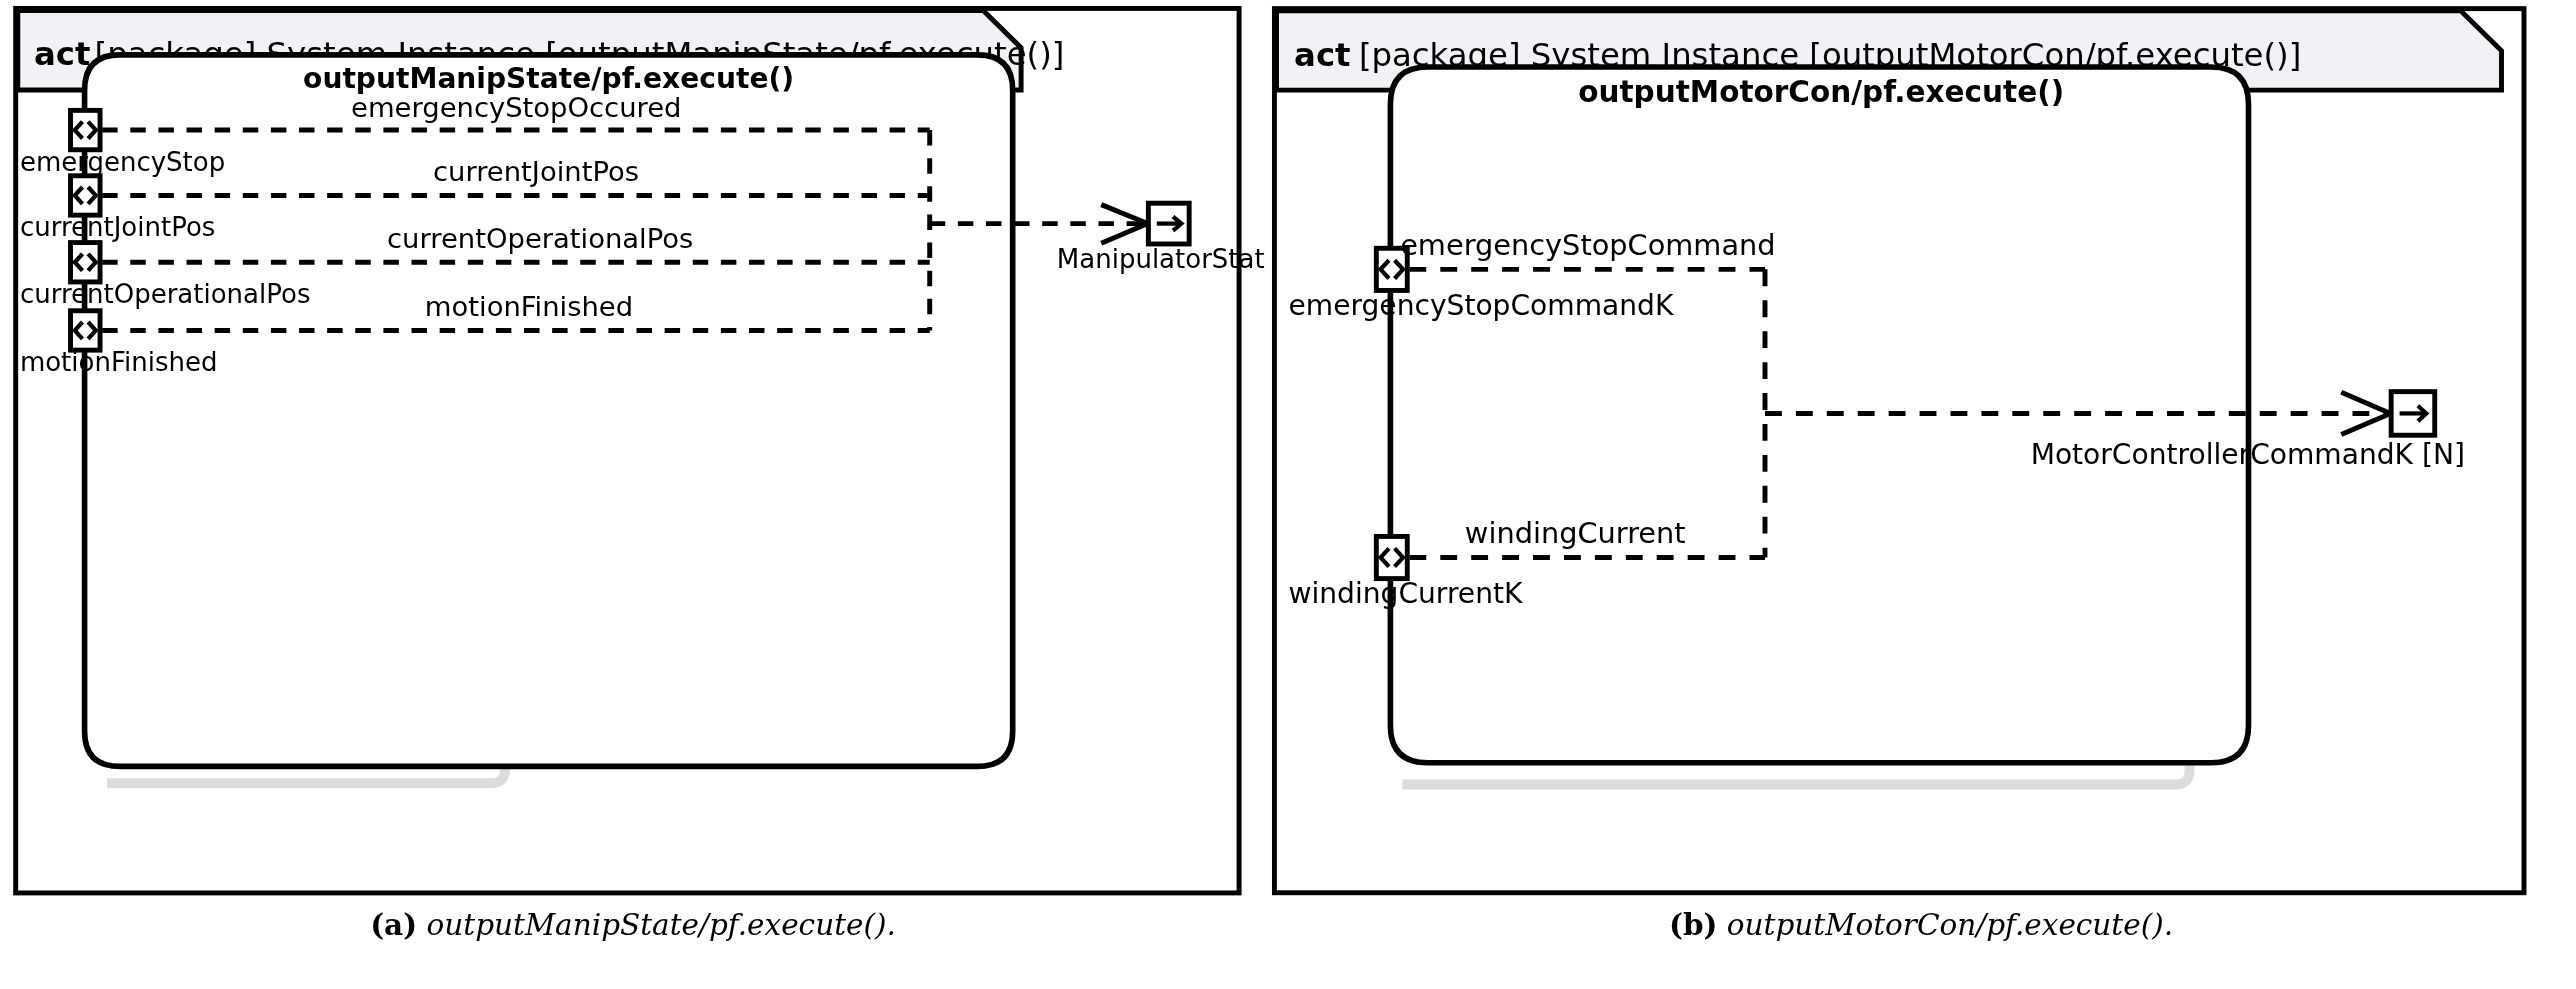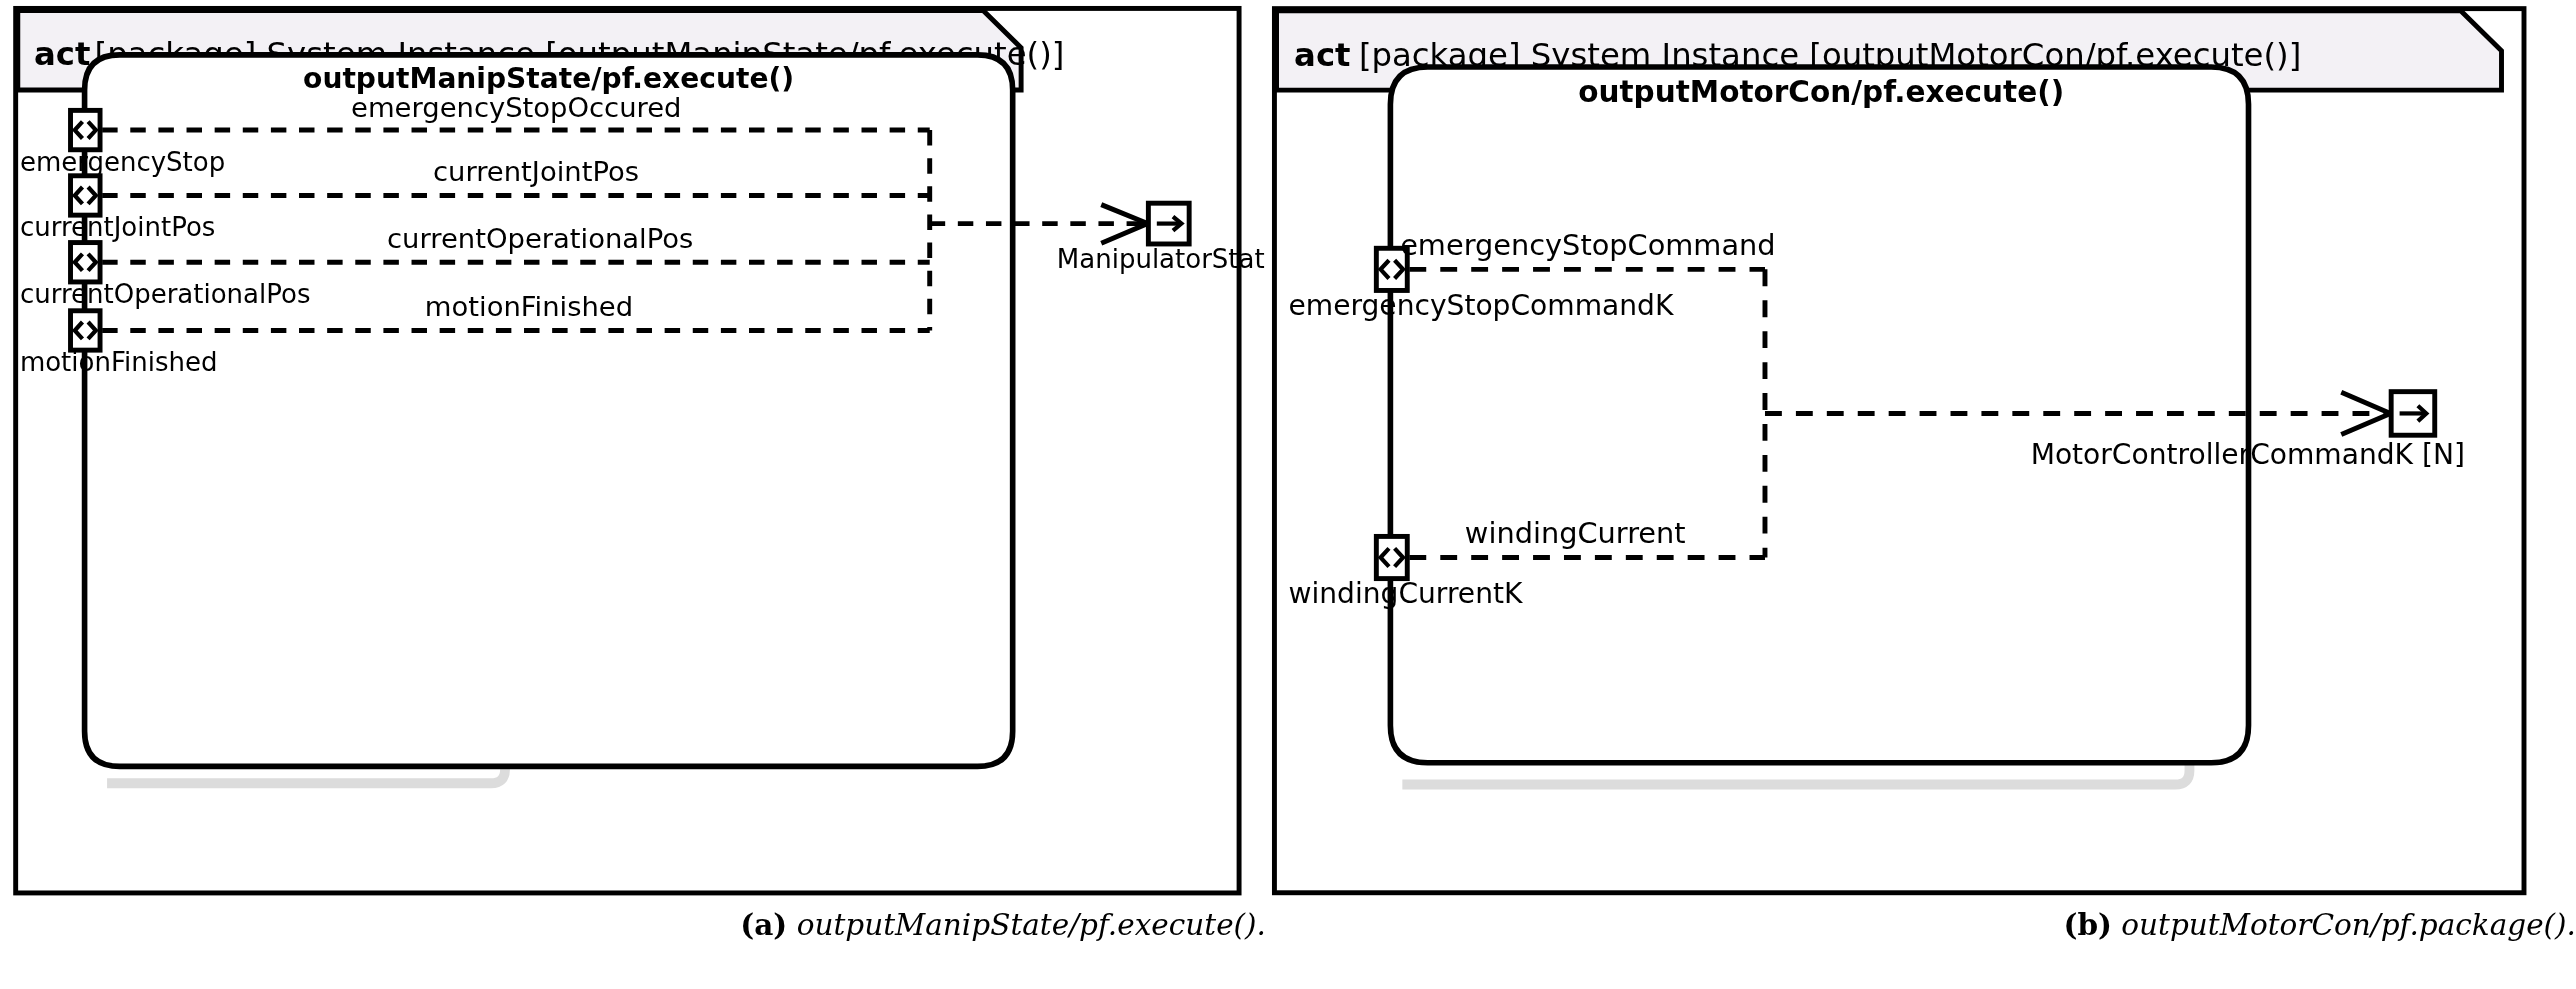--- a/index.html
+++ b/index.html
@@ -25,21 +25,21 @@
     height: 990px;
   }
   .subfigure.left  { width: 1266px; }
   .subfigure.right { width: 1310px; }
 
   .diagram-svg { display: block; }
 
   .caption {
     font-family: "DejaVu Serif", serif;
     font-size: 29.5px;
-    text-align: right;
+    text-align: center;
     color: #000000;
     white-space: nowrap;
   }
   .caption .cap-letter {
     font-weight: bold;
     font-style: normal;
   }
   .caption .cap-text {
     font-style: italic;
   }
@@ -189,18 +189,18 @@
       <g class="glyph" stroke-width="6">
         <line x1="1613" y1="588" x2="1650" y2="588"></line>
         <polyline points="1639,577 1651,588 1639,599"></polyline>
       </g>
       <text class="t-label" x="1397" y="660" font-size="40" text-anchor="middle">MotorControllerCommandK [N]</text>
 
     </svg>
 
     <div class="caption">
       <span class="cap-letter">(b)</span>
-      <span class="cap-text">outputMotorCon/pf.package().</span>
+      <span class="cap-text">outputMotorCon/pf.execute().</span>
     </div>
   </div>
 
 </div>
 
 
 </body></html>

